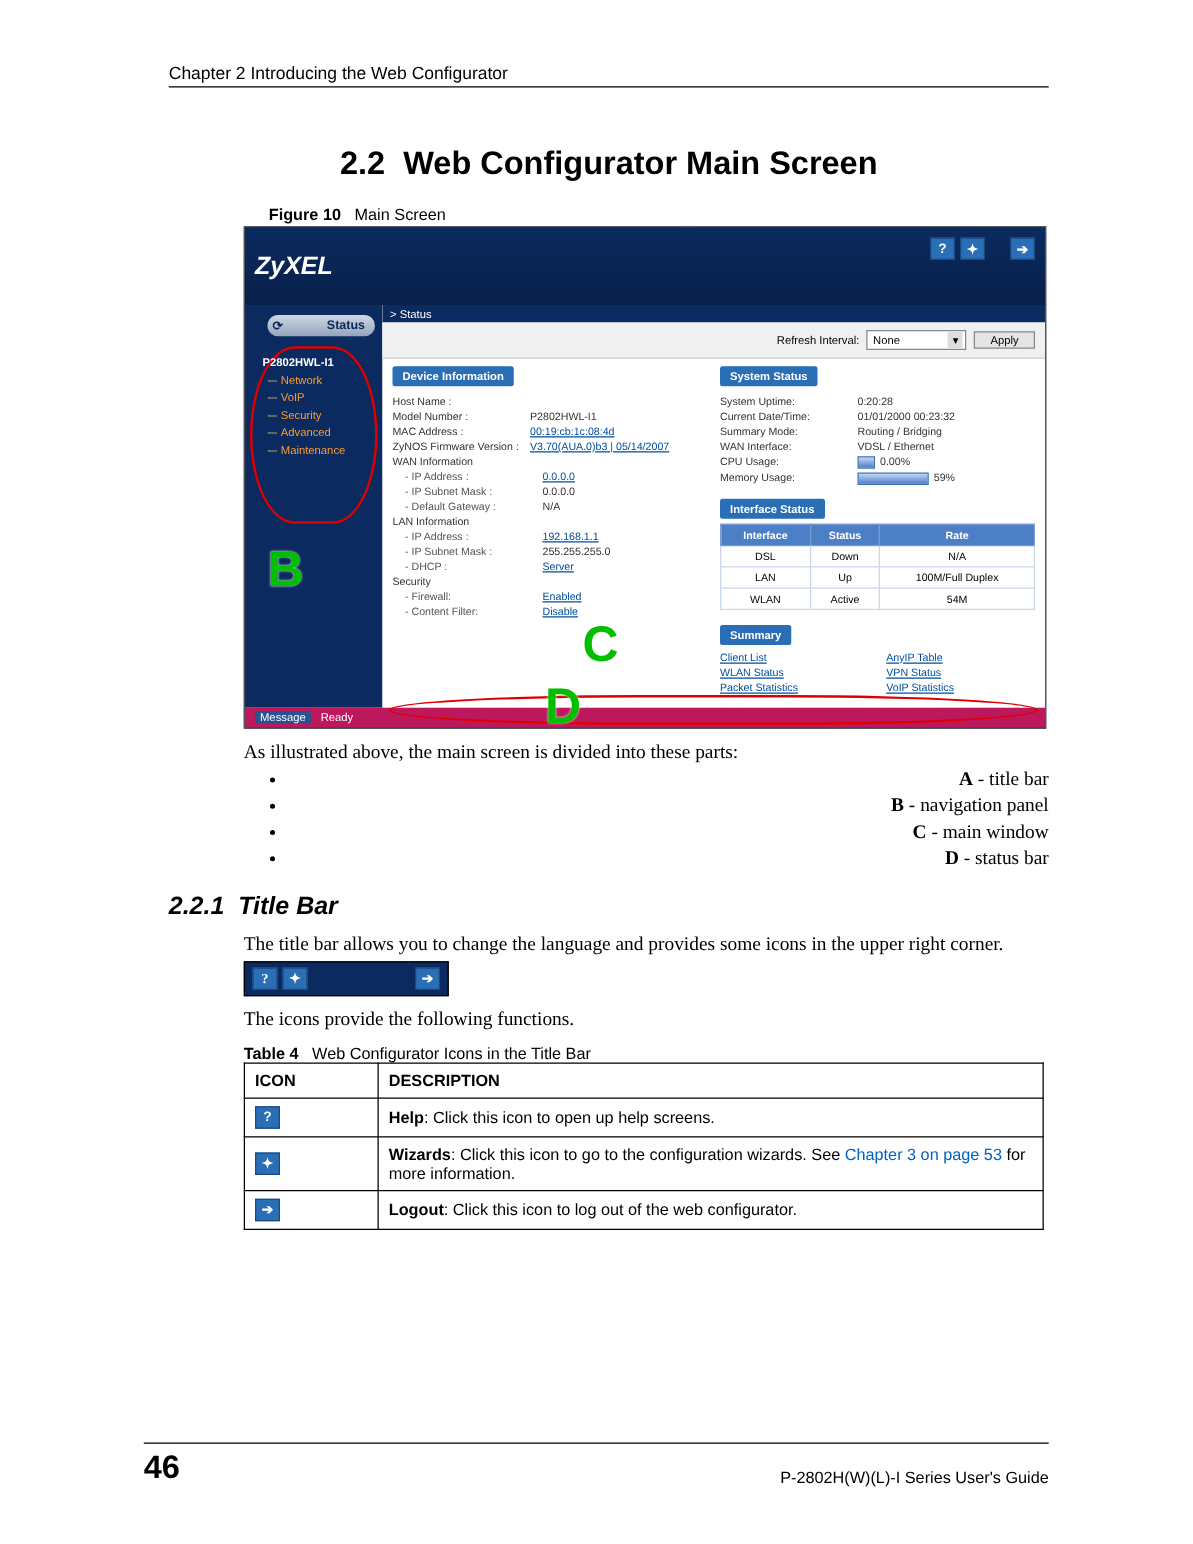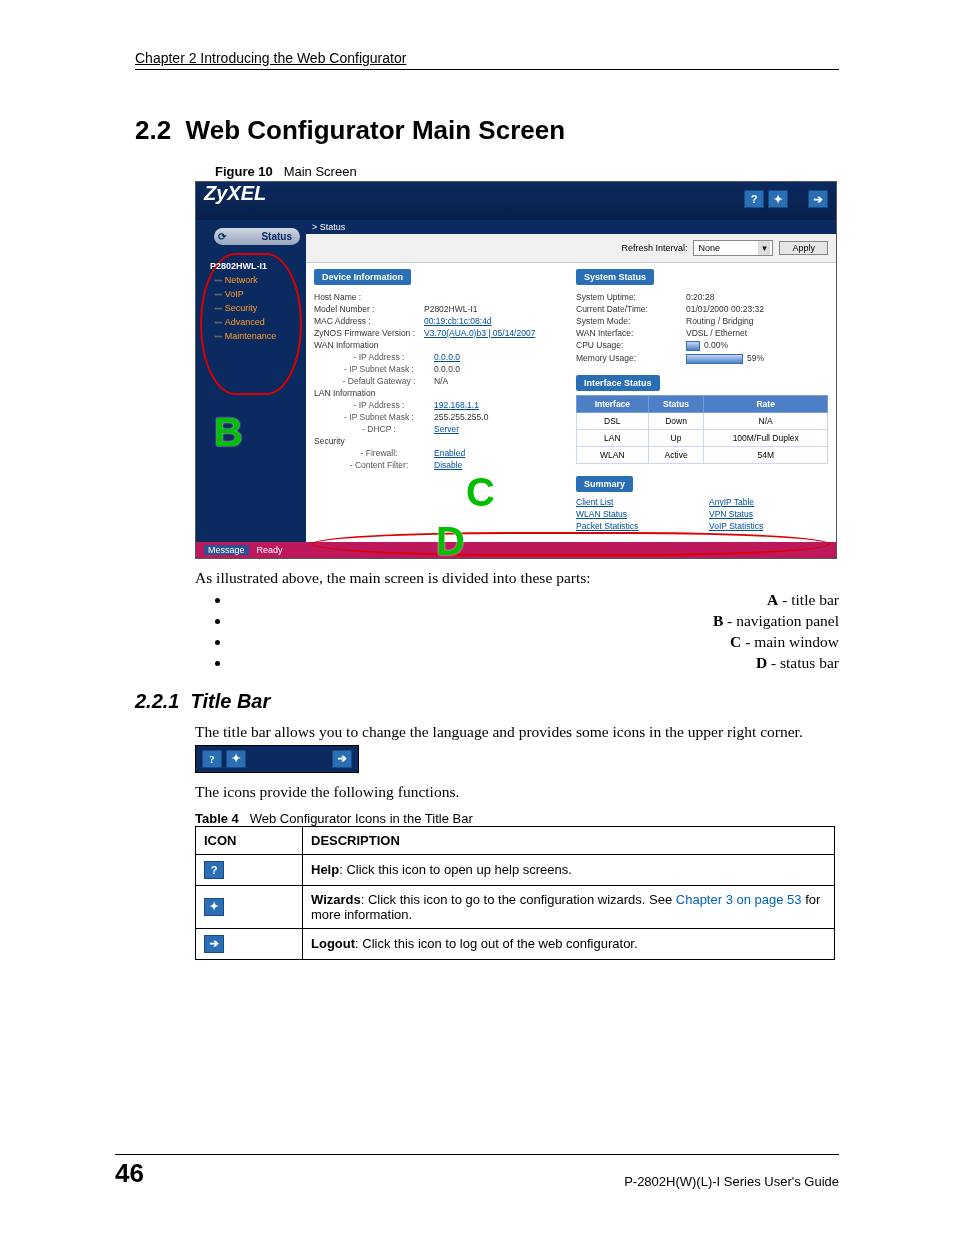--- a/index.html
+++ b/index.html
@@ -14,27 +14,27 @@
   }
   .page {
     padding: 50px 115px 0 135px;
   }
   .chapter-header {
     font-family: Arial, Helvetica, sans-serif;
     font-size: 14px;
     border-bottom: 1px solid #000;
     padding-bottom: 3px;
     margin-bottom: 45px;
-    text-decoration: underline;
   }
   h1.section {
     font-family: Arial, Helvetica, sans-serif;
     font-weight: bold;
     font-size: 26px;
     margin: 0 0 18px 0;
+    text-align: center;
   }
   .fig-caption {
     font-family: Arial, Helvetica, sans-serif;
     font-size: 13px;
     margin-left: 60px;
     margin-bottom: 2px;
   }
   .fig-caption b { font-weight: bold; padding-left: 20px; }
   .screenshot {
     margin-left: 60px;
@@ -43,22 +43,22 @@
     font-family: Arial, Helvetica, sans-serif;
     font-size: 9px;
     background: #0a2a60;
     color: #fff;
     position: relative;
   }
   .ss-topbar {
     height: 38px;
     background: linear-gradient(#0b2a5f,#08204a);
     display: flex;
-    align-items: flex-start;
-    padding: 0 8px;
+    align-items: center;
+    padding: 12px 8px;
     position: relative;
   }
   .ss-logo {
     font-family: Arial, sans-serif;
     font-weight: bold;
     font-style: italic;
     font-size: 20px;
     color: #fff;
   }
   .ss-topicons {
@@ -164,21 +164,21 @@
     font-weight: bold;
     font-size: 9px;
     padding: 3px 8px;
     border-radius: 2px;
     display: inline-block;
   }
   .ss-kv { display: flex; font-size: 8.5px; padding: 1px 0; }
   .ss-kv .k { width: 110px; color: #333; }
   .ss-kv .v { color: #004fa0; text-decoration: underline; }
   .ss-kv .v.plain { color:#333; text-decoration:none;}
-  .ss-kv.sub .k { padding-left: 10px; color:#555;text-align:center;}
+  .ss-kv.sub .k { padding-left: 10px; color:#555;}
   .ss-kv.hdr .k { color:#333; font-weight:normal;}
   .bar {
     display:inline-block; height:8px; background:linear-gradient(#c5d5f5,#4d7fc7); border:1px solid #3a6fb0; width:55px; margin-right:4px; vertical-align:middle;
   }
   .bar.small { width:12px; }
   .ss-table {
     border: 1px solid #7a9ed4;
     width: 100%;
     border-collapse: collapse;
     margin-top: 4px;
@@ -415,21 +415,21 @@
             <div id="sysstat">
                 <div class="ss-kv">
                   <span class="k">System Uptime:</span>
                   <span class="v plain">0:20:28</span>
                 </div>
                 <div class="ss-kv">
                   <span class="k">Current Date/Time:</span>
                   <span class="v plain">01/01/2000 00:23:32</span>
                 </div>
                 <div class="ss-kv">
-                  <span class="k">System Mode:</span>
+                  <span class="k">Summary Mode:</span>
                   <span class="v plain">Routing / Bridging</span>
                 </div>
                 <div class="ss-kv">
                   <span class="k">WAN Interface:</span>
                   <span class="v plain">VDSL / Ethernet</span>
                 </div>
                 <div class="ss-kv">
                   <span class="k">CPU Usage:</span>
                   <span class="v plain"><span class="bar small"></span><span>0.00%</span></span>
                 </div>

